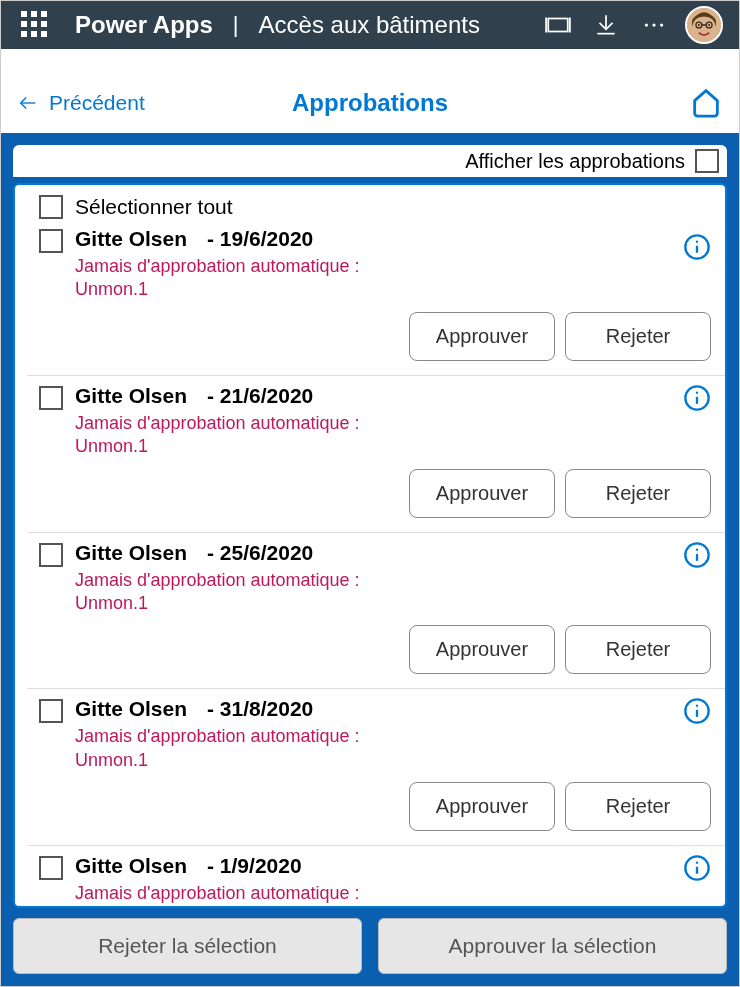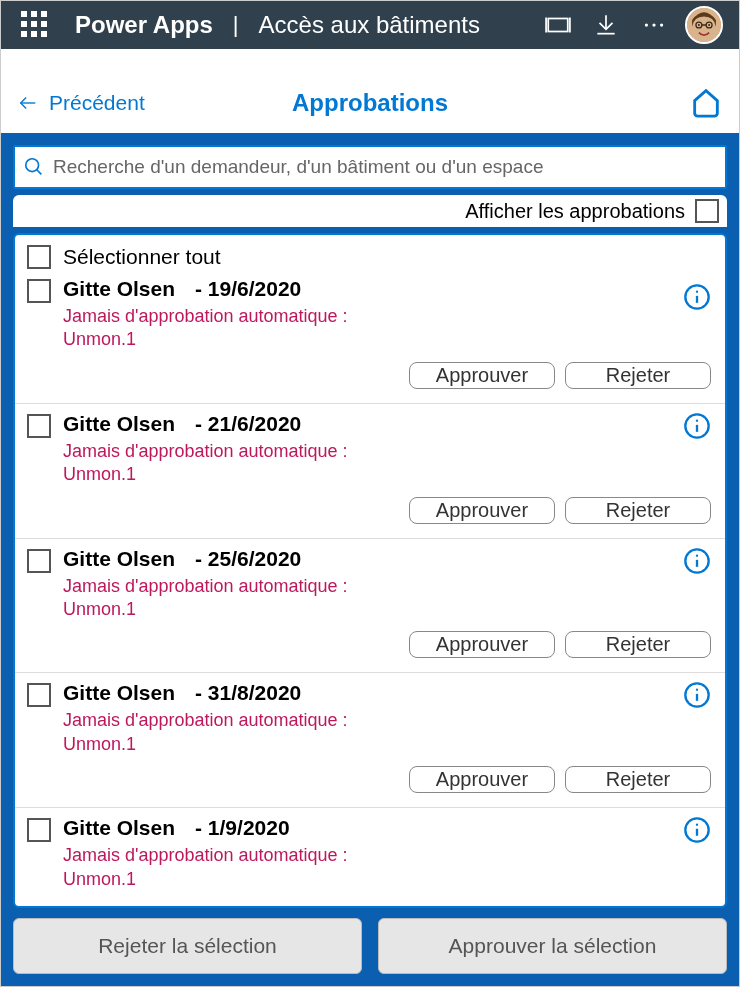--- a/index.html
+++ b/index.html
@@ -86,21 +86,21 @@
   }
 
   .list-panel {
     background:#fff;
     border: 2px solid #0078d4;
     border-radius: 6px;
     flex:1;
     overflow:hidden;
     display:flex;
     flex-direction:column;
-    padding: 8px 0 0 0;
+    padding: 8px 0 0 12px;
   }
   .select-all-row {
     display:flex;
     align-items:center;
     padding: 2px 12px 6px 12px;
     gap: 12px;
     font-size:21px;
   }
   .items { flex:1; overflow-y:hidden; }
   .item {
@@ -123,21 +123,21 @@
   .info-btn svg { width:28px; height:28px; stroke:#0078d4; fill:none; stroke-width:2;}
   .item-actions {
     display:flex;
     gap: 10px;
     justify-content:flex-end;
     margin-top: 10px;
     padding-right: 2px;
   }
   .pill-btn {
     width: 146px;
-    height: 27px;
+    height: 49px;
     border: 1px solid #888;
     background:#fff;
     border-radius: 8px;
     font-size:20px;
     cursor:pointer;
     color:#333;
   }
 
   
   .footer {
@@ -224,27 +224,20 @@
     </button>
     <div class="page-title">Approbations</div>
     <button class="home-btn">
       <svg viewBox="0 0 24 24">
         <path d="M4 11 L12 4 L20 11 V20 A2 2 0 0 1 18 22 H6 A2 2 0 0 1 4 20 Z"></path>
       </svg>
     </button>
   </div>
 
   <div class="content-wrap">
-    <div class="search-box">
-      <svg viewBox="0 0 24 24">
-        <circle cx="10" cy="10" r="7"></circle>
-        <line x1="20" y1="20" x2="15" y2="15"></line>
-      </svg>
-      <input class="search-input" placeholder="Recherche d'un demandeur, d'un bâtiment ou d'un espace" style="">
-    </div>
 
     <div class="show-approvals">
       <span>Afficher les approbations</span>
       <span class="chk"></span>
     </div>
 
     <div class="list-panel">
       <div class="select-all-row">
         <span class="chk"></span>
         <span>Sélectionner tout</span>

